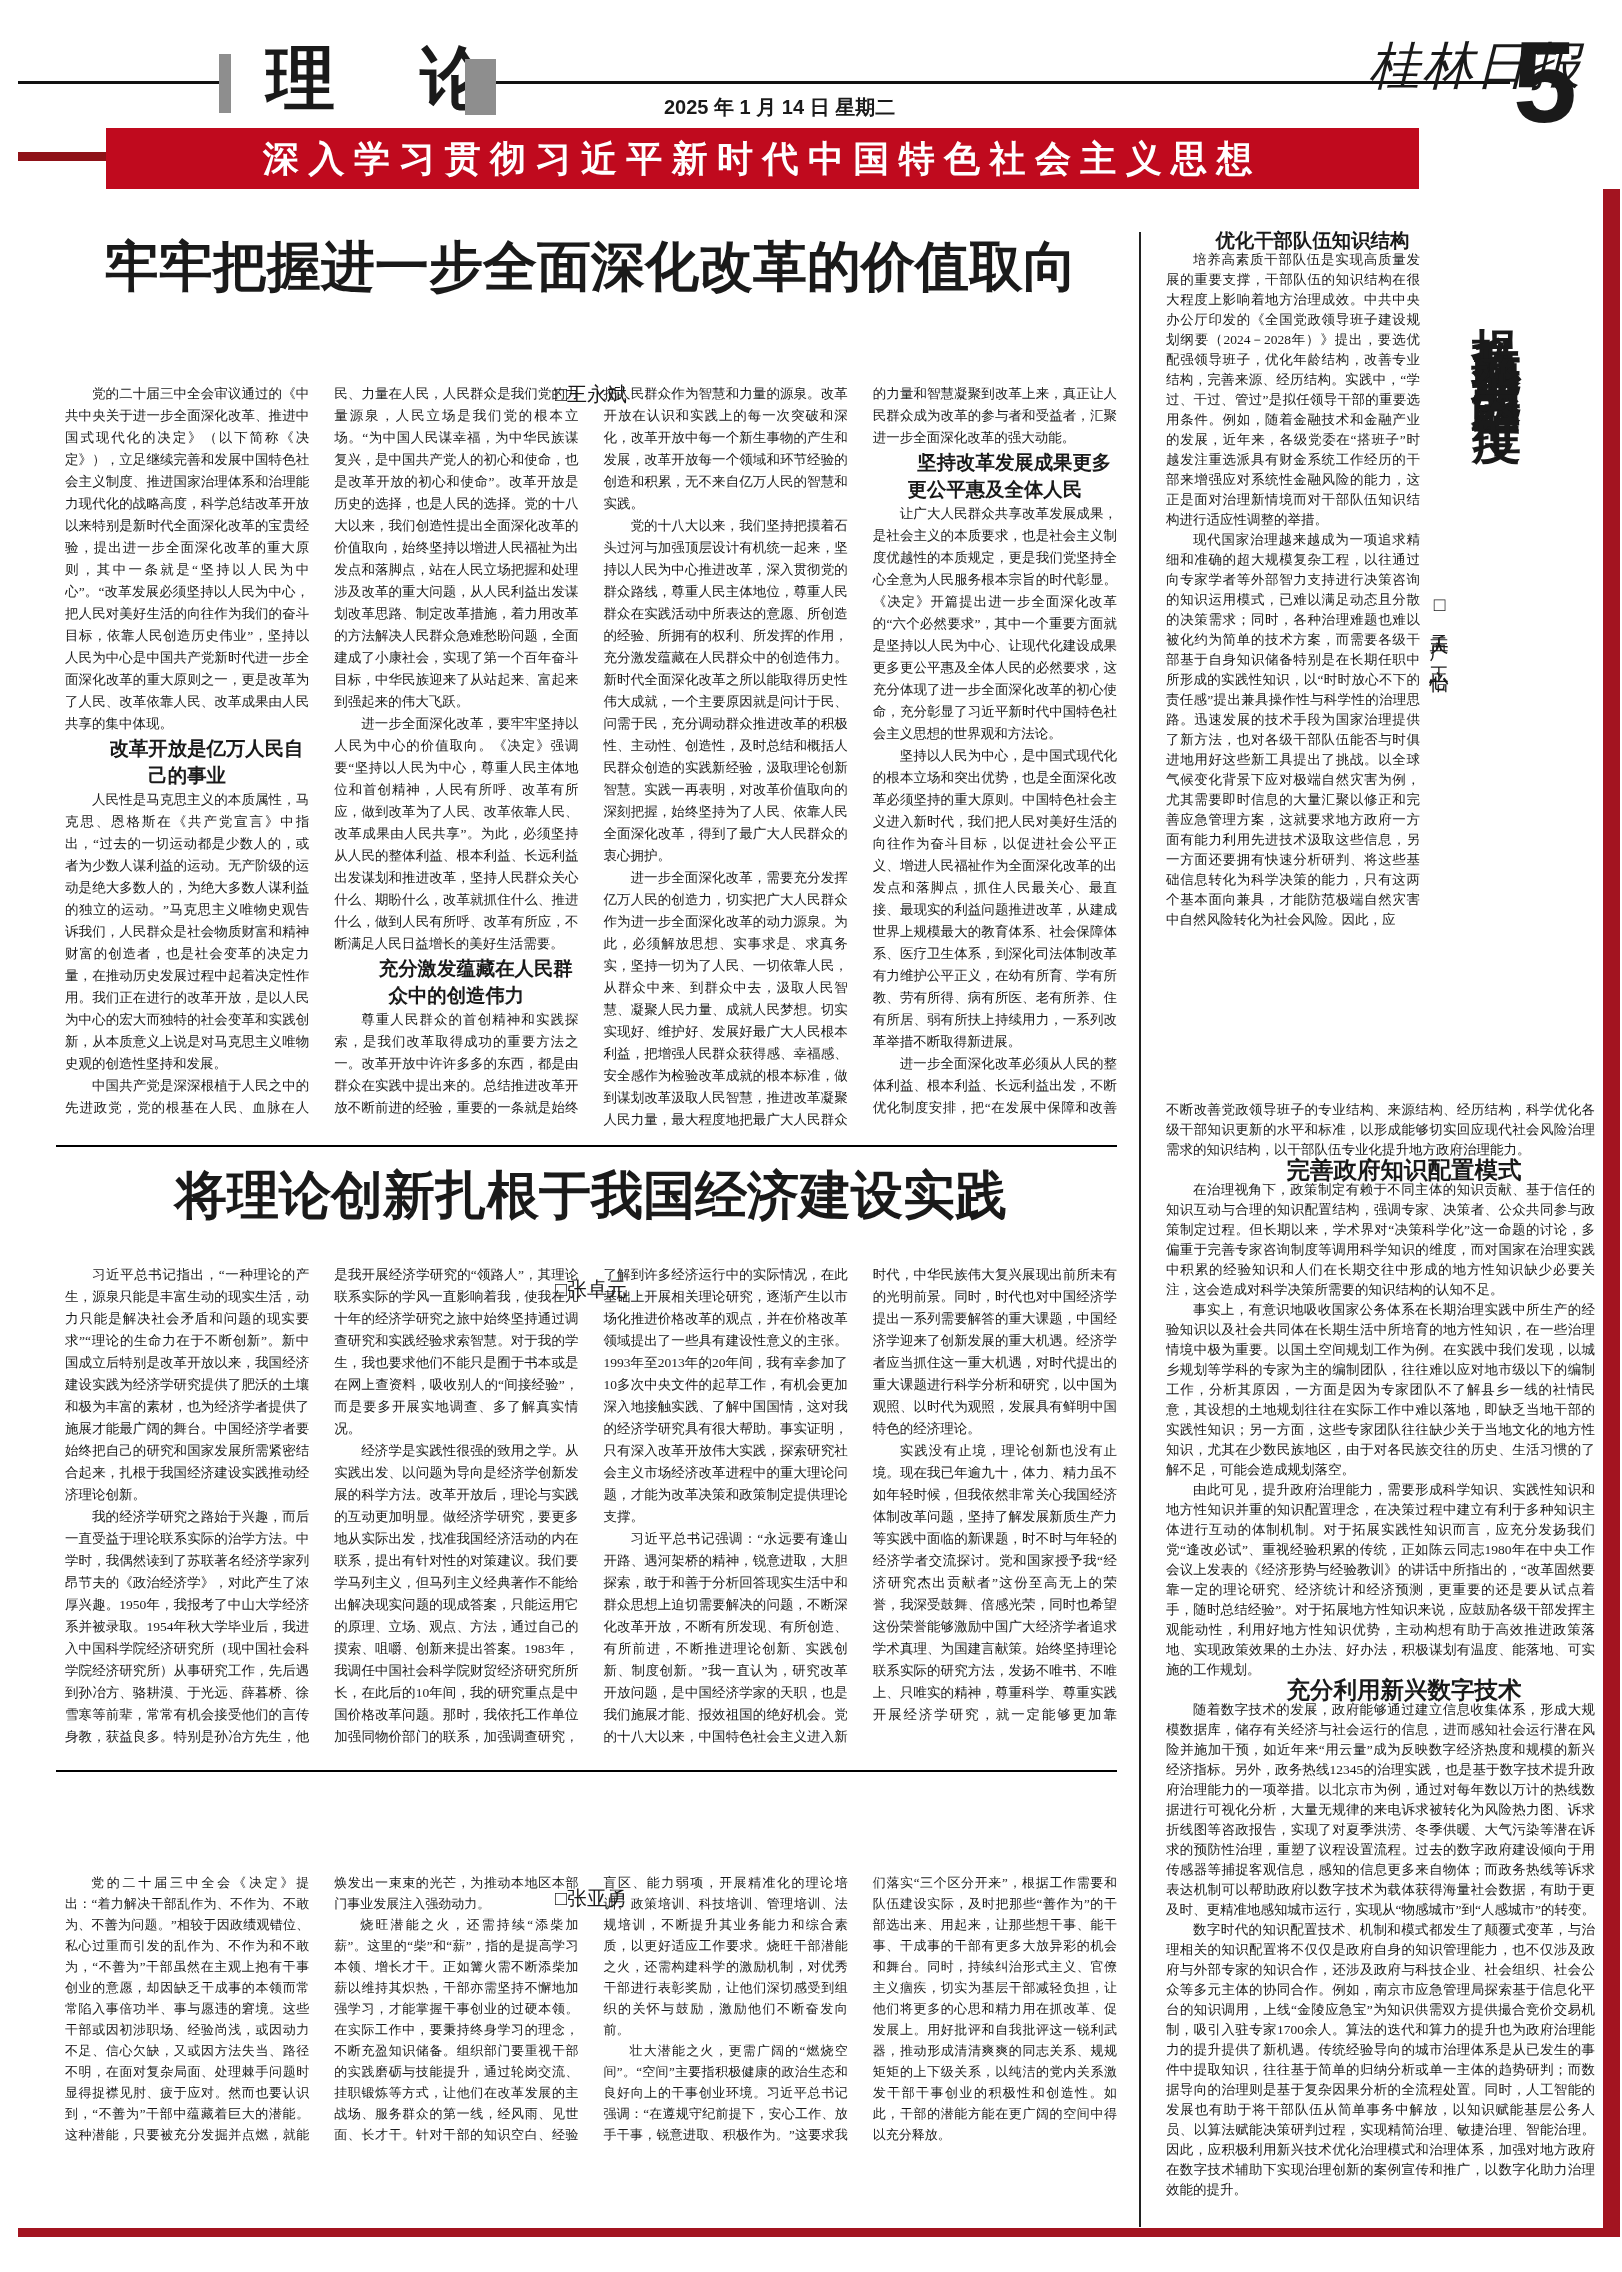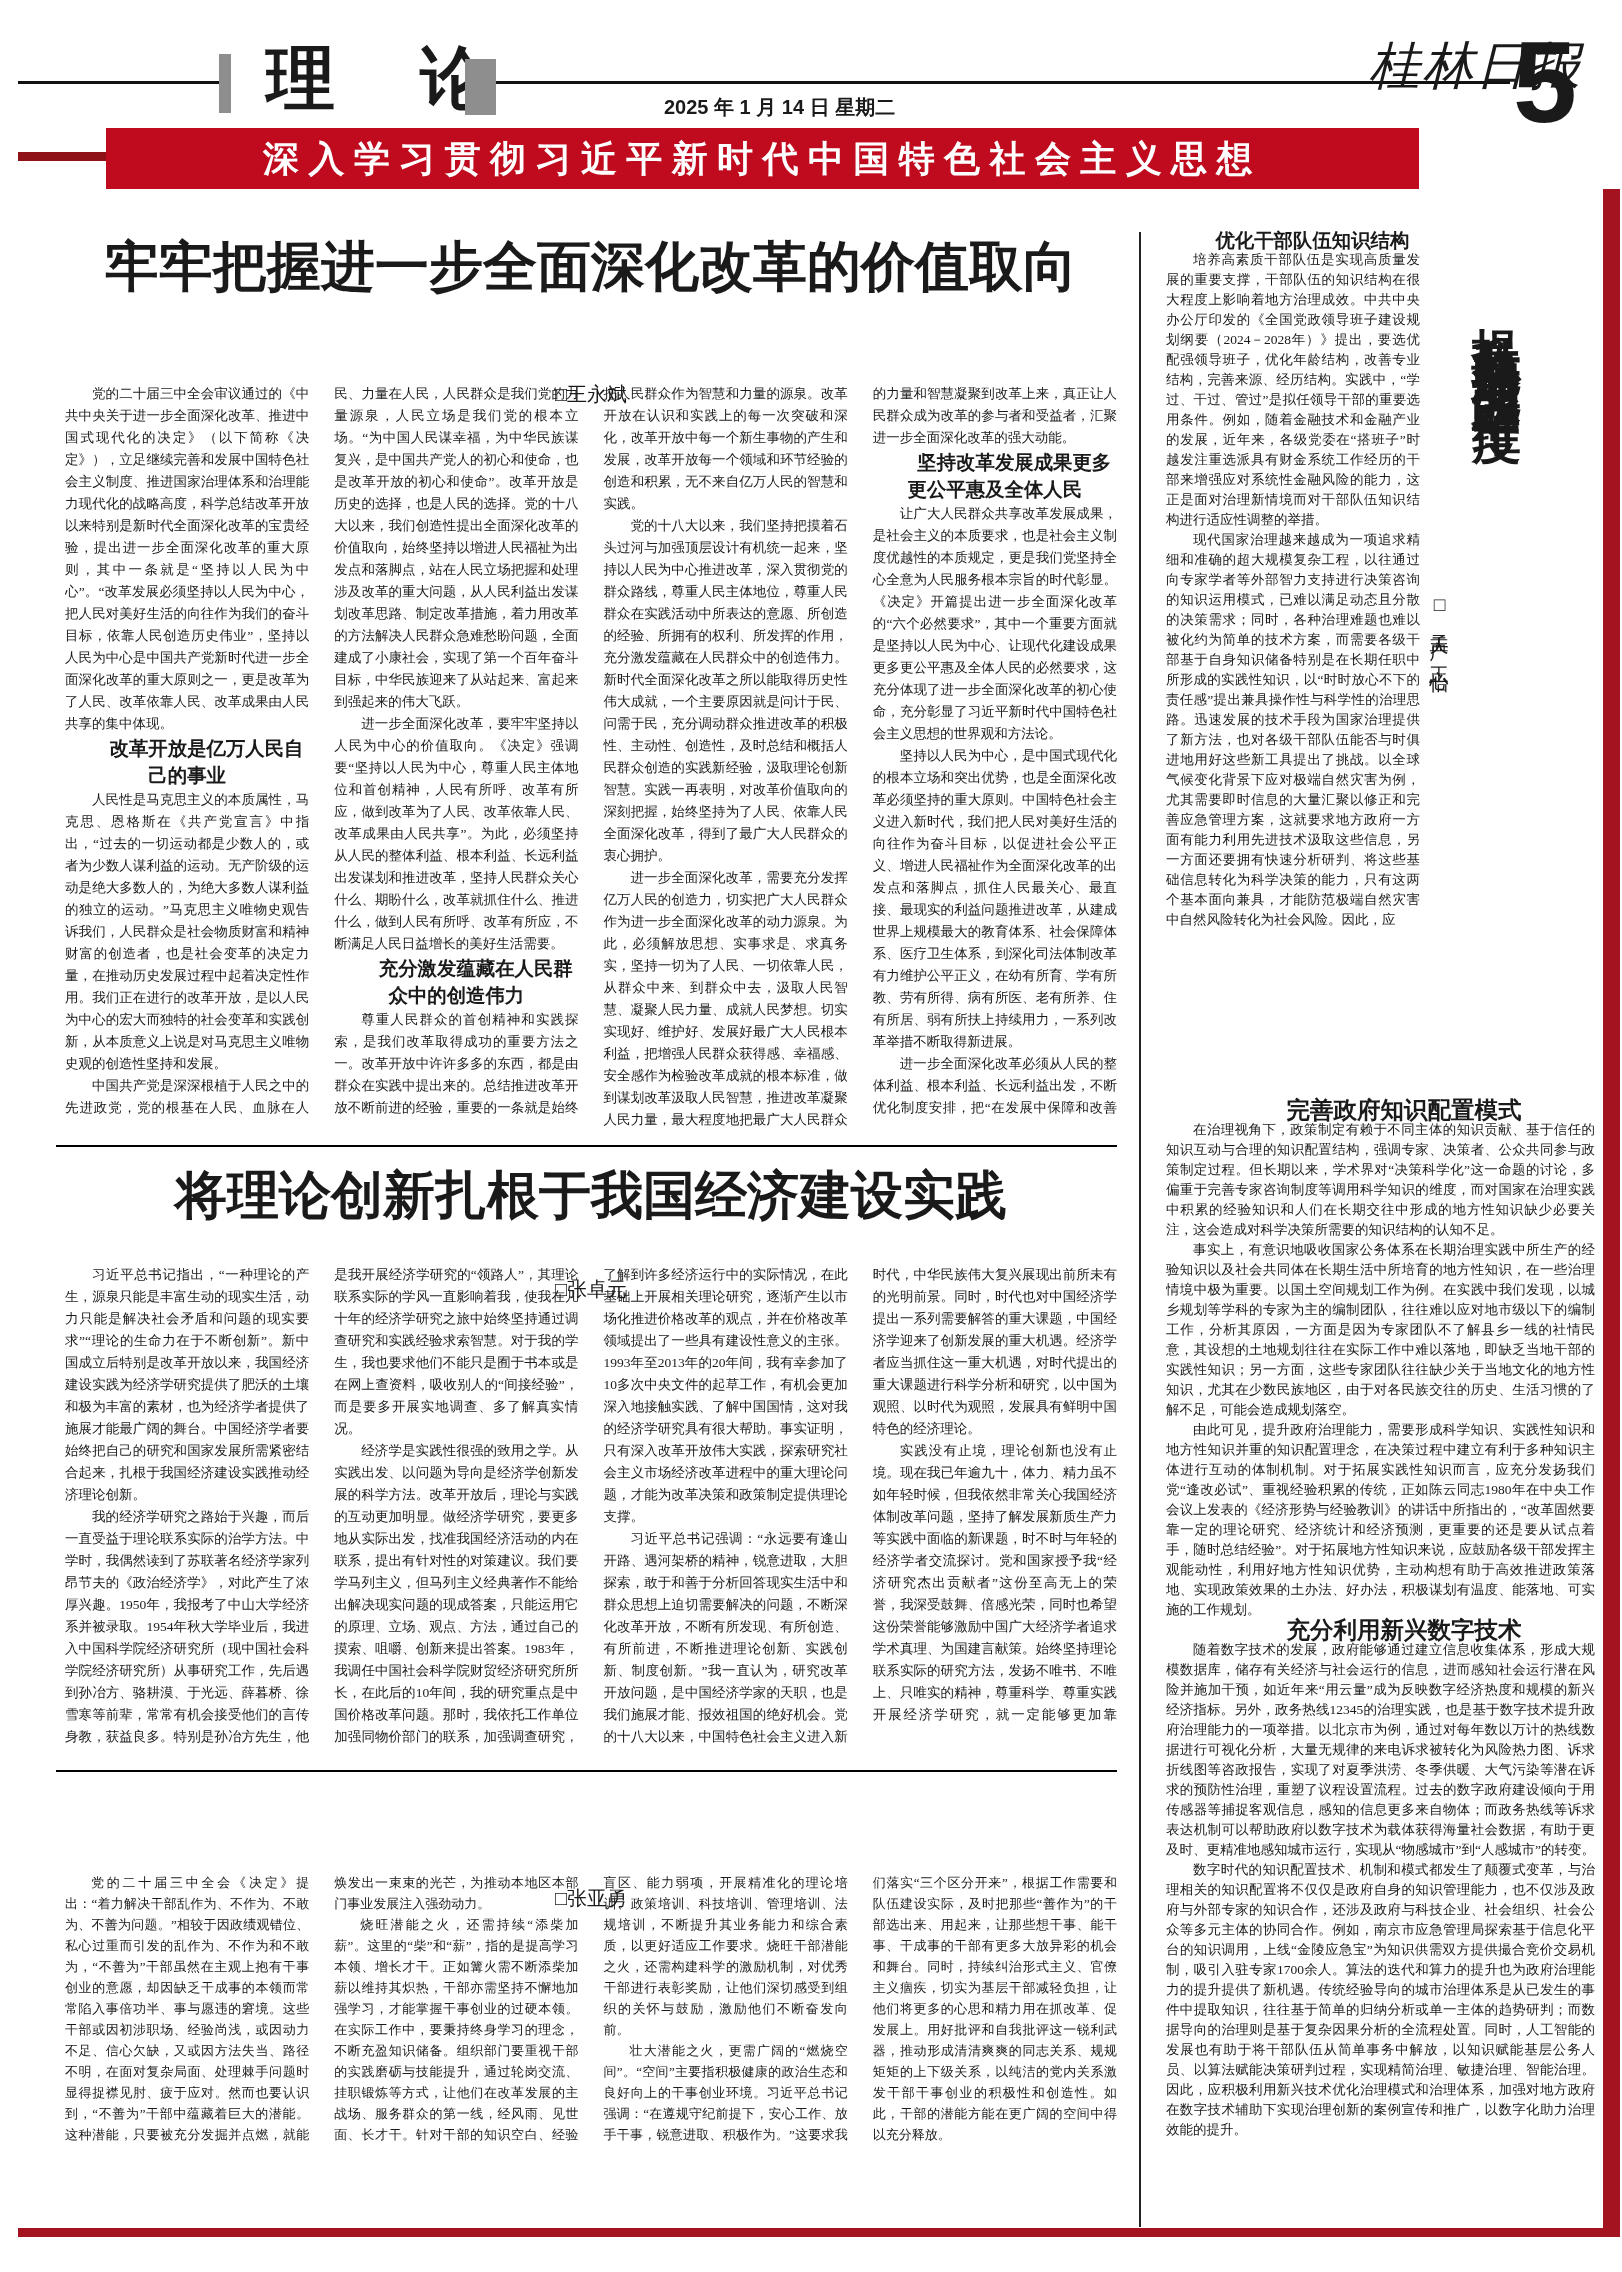--- a/index.html
+++ b/index.html
@@ -106,20 +106,21 @@
   <div class="abs sidebar" style="left:1166px;top:230px;width:429px;height:1996px;overflow:hidden;">
     <div class="sb-regionA">
       <div class="sb-narrow">
         <p class="sb-head1">优化干部队伍知识结构</p>
         <p>培养高素质干部队伍是实现高质量发展的重要支撑，干部队伍的知识结构在很大程度上影响着地方治理成效。中共中央办公厅印发的《全国党政领导班子建设规划纲要（2024－2028年）》提出，要选优配强领导班子，优化年龄结构，改善专业结构，完善来源、经历结构。实践中，“学过、干过、管过”是拟任领导干部的重要选用条件。例如，随着金融技术和金融产业的发展，近年来，各级党委在“搭班子”时越发注重选派具有财金系统工作经历的干部来增强应对系统性金融风险的能力，这正是面对治理新情境而对干部队伍知识结构进行适应性调整的举措。</p>
         <p>现代国家治理越来越成为一项追求精细和准确的超大规模复杂工程，以往通过向专家学者等外部智力支持进行决策咨询的知识运用模式，已难以满足动态且分散的决策需求；同时，各种治理难题也难以被化约为简单的技术方案，而需要各级干部基于自身知识储备特别是在长期任职中所形成的实践性知识，以“时时放心不下的责任感”提出兼具操作性与科学性的治理思路。迅速发展的技术手段为国家治理提供了新方法，也对各级干部队伍能否与时俱进地用好这些新工具提出了挑战。以全球气候变化背景下应对极端自然灾害为例，尤其需要即时信息的大量汇聚以修正和完善应急管理方案，这就要求地方政府一方面有能力利用先进技术汲取这些信息，另一方面还要拥有快速分析研判、将这些基础信息转化为科学决策的能力，只有这两个基本面向兼具，才能防范极端自然灾害中自然风险转化为社会风险。因此，应</p>
       </div>
       <div class="abs vertical-byline" style="left:263px;top:364px;height:329px;">□孟天广　王心怡</div>
       <div class="abs vertical-headline" style="left:300px;top:59px;height:729px;">提升政府治理能力的三个维度</div>
     </div>
+    <p class="sb-cont">不断改善党政领导班子的专业结构、来源结构、经历结构，科学优化各级干部知识更新的水平和标准，以形成能够切实回应现代社会风险治理需求的知识结构，以干部队伍专业化提升地方政府治理能力。</p>
     <p class="sb-head">完善政府知识配置模式</p>
     <p>在治理视角下，政策制定有赖于不同主体的知识贡献、基于信任的知识互动与合理的知识配置结构，强调专家、决策者、公众共同参与政策制定过程。但长期以来，学术界对“决策科学化”这一命题的讨论，多偏重于完善专家咨询制度等调用科学知识的维度，而对国家在治理实践中积累的经验知识和人们在长期交往中形成的地方性知识缺少必要关注，这会造成对科学决策所需要的知识结构的认知不足。</p>
     <p>事实上，有意识地吸收国家公务体系在长期治理实践中所生产的经验知识以及社会共同体在长期生活中所培育的地方性知识，在一些治理情境中极为重要。以国土空间规划工作为例。在实践中我们发现，以城乡规划等学科的专家为主的编制团队，往往难以应对地市级以下的编制工作，分析其原因，一方面是因为专家团队不了解县乡一线的社情民意，其设想的土地规划往往在实际工作中难以落地，即缺乏当地干部的实践性知识；另一方面，这些专家团队往往缺少关于当地文化的地方性知识，尤其在少数民族地区，由于对各民族交往的历史、生活习惯的了解不足，可能会造成规划落空。</p>
     <p>由此可见，提升政府治理能力，需要形成科学知识、实践性知识和地方性知识并重的知识配置理念，在决策过程中建立有利于多种知识主体进行互动的体制机制。对于拓展实践性知识而言，应充分发扬我们党“逢改必试”、重视经验积累的传统，正如陈云同志1980年在中央工作会议上发表的《经济形势与经验教训》的讲话中所指出的，“改革固然要靠一定的理论研究、经济统计和经济预测，更重要的还是要从试点着手，随时总结经验”。对于拓展地方性知识来说，应鼓励各级干部发挥主观能动性，利用好地方性知识优势，主动构想有助于高效推进政策落地、实现政策效果的土办法、好办法，积极谋划有温度、能落地、可实施的工作规划。</p>
     <p class="sb-head">充分利用新兴数字技术</p>
     <p>随着数字技术的发展，政府能够通过建立信息收集体系，形成大规模数据库，储存有关经济与社会运行的信息，进而感知社会运行潜在风险并施加干预，如近年来“用云量”成为反映数字经济热度和规模的新兴经济指标。另外，政务热线12345的治理实践，也是基于数字技术提升政府治理能力的一项举措。以北京市为例，通过对每年数以万计的热线数据进行可视化分析，大量无规律的来电诉求被转化为风险热力图、诉求折线图等咨政报告，实现了对夏季洪涝、冬季供暖、大气污染等潜在诉求的预防性治理，重塑了议程设置流程。过去的数字政府建设倾向于用传感器等捕捉客观信息，感知的信息更多来自物体；而政务热线等诉求表达机制可以帮助政府以数字技术为载体获得海量社会数据，有助于更及时、更精准地感知城市运行，实现从“物感城市”到“人感城市”的转变。</p>
     <p>数字时代的知识配置技术、机制和模式都发生了颠覆式变革，与治理相关的知识配置将不仅仅是政府自身的知识管理能力，也不仅涉及政府与外部专家的知识合作，还涉及政府与科技企业、社会组织、社会公众等多元主体的协同合作。例如，南京市应急管理局探索基于信息化平台的知识调用，上线“金陵应急宝”为知识供需双方提供撮合竞价交易机制，吸引入驻专家1700余人。算法的迭代和算力的提升也为政府治理能力的提升提供了新机遇。传统经验导向的城市治理体系是从已发生的事件中提取知识，往往基于简单的归纳分析或单一主体的趋势研判；而数据导向的治理则是基于复杂因果分析的全流程处置。同时，人工智能的发展也有助于将干部队伍从简单事务中解放，以知识赋能基层公务人员、以算法赋能决策研判过程，实现精简治理、敏捷治理、智能治理。因此，应积极利用新兴技术优化治理模式和治理体系，加强对地方政府在数字技术辅助下实现治理创新的案例宣传和推广，以数字化助力治理效能的提升。</p>
 
   </div>
 

